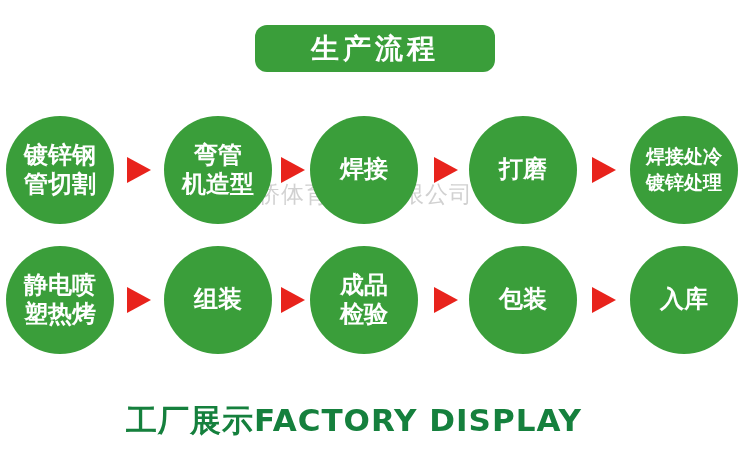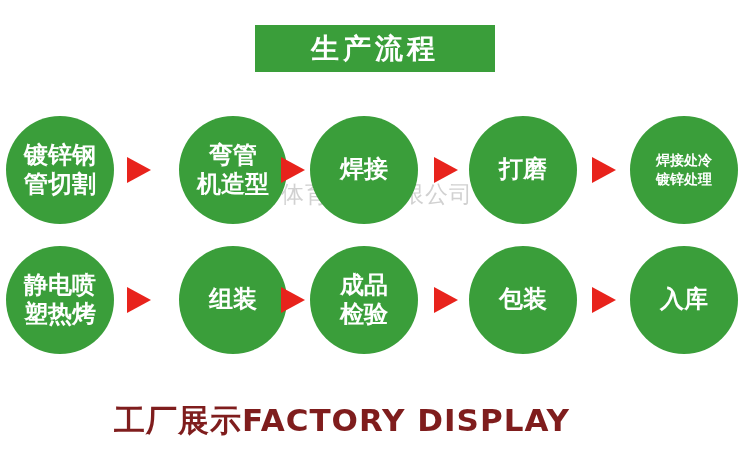--- a/index.html
+++ b/index.html
@@ -5,38 +5,38 @@
   :root { --green:#3a9e3a; --red:#e8231c; }
   * { margin:0; padding:0; box-sizing:border-box; }
   html,body { background:#fff; }
   body { font-family:"DejaVu Sans","Liberation Sans",sans-serif; }
   .page { position:relative; width:750px; height:450px; background:#ffffff; overflow:hidden; }
 
   .header {
     position:absolute; left:255px; top:25px; width:240px; height:47px;
     background:var(--green); color:#ffffff;
     font-size:28px; font-weight:bold; letter-spacing:4px;
-    display:flex; align-items:center; justify-content:center;
+    display:flex; align-items:center; justify-content:center;border-radius:12px;
   }
 
   .circle {
     position:absolute; width:108px; height:108px; border-radius:50%;
     background:var(--green); color:#ffffff; font-weight:bold;
     display:flex; align-items:center; justify-content:center;
     text-align:center; font-size:24px; line-height:1.22;
   }
   .circle span { white-space:pre-line; }
   .row1 .circle { top:116px; }
   .row2 .circle { top:246px; }
   .c1 { left:6px;font-family:Liberation Serif, serif; }
-  .c2 { left:179px; }
+  .c2 { left:164px; }
   .c3 { left:310px; }
   .c4 { left:469px; }
   .c5 { left:630px; }
-  .row1 .c5 span { font-size:14px; line-height:1.35; }
+  .row1 .c5 span { font-size:19px; line-height:1.35; }
 
   .arrow {
     position:absolute; width:0; height:0;
     border-left:24px solid var(--red);
     border-top:13px solid transparent;
     border-bottom:13px solid transparent;
   }
   .row1 .arrow { top:157px; }
   .row2 .arrow { top:287px; }
   .a1 { left:127px; }
@@ -45,22 +45,22 @@
   .a4 { left:592px; }
 
   .watermark {
     position:absolute; color:#b5b5b5; opacity:0.62; font-weight:normal;
     white-space:nowrap; pointer-events:none;
   }
   .wm-company { left:233px; top:179px; font-size:23px; letter-spacing:1px; }
   .wm-url { left:221px; top:213px; font-size:21px; letter-spacing:1px; }
 
   .footer {
-    position:absolute; left:4px; top:400px; width:676px;
-    text-align:center; color:#7f1d1d; font-size:31px; font-weight:bold;
+    position:absolute; left:16px; top:400px; width:676px;
+    text-align:center; color:#15803d; font-size:31px; font-weight:bold;
     letter-spacing:1px;
   }
 </style>
 </head>
 <body>
 
 <div class="page">
 
   <div class="header">生产流程</div>
 

